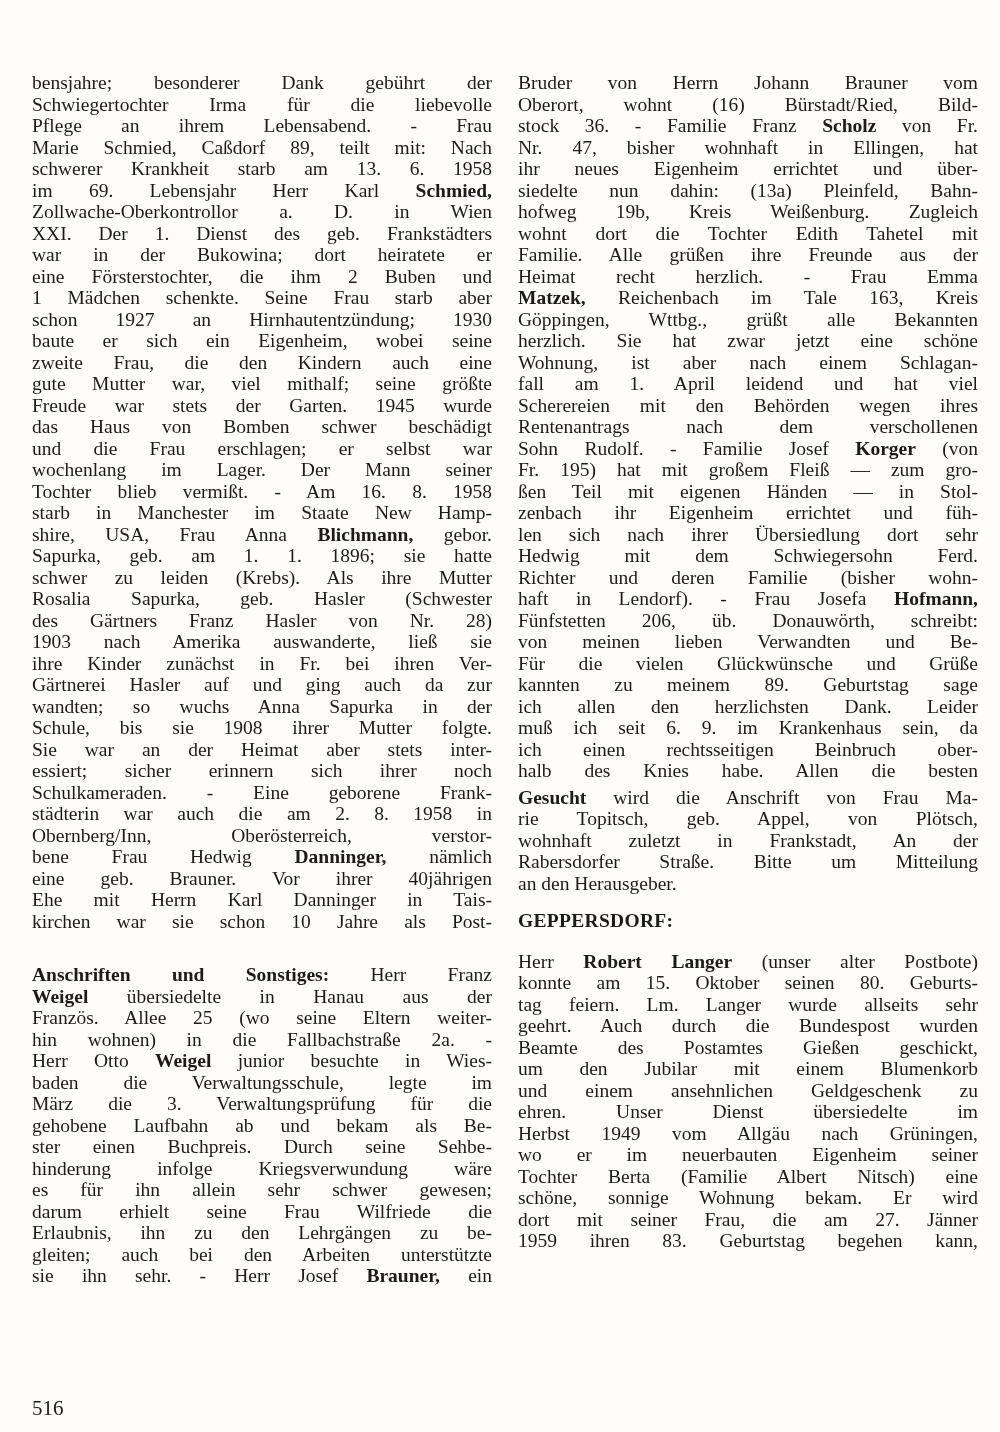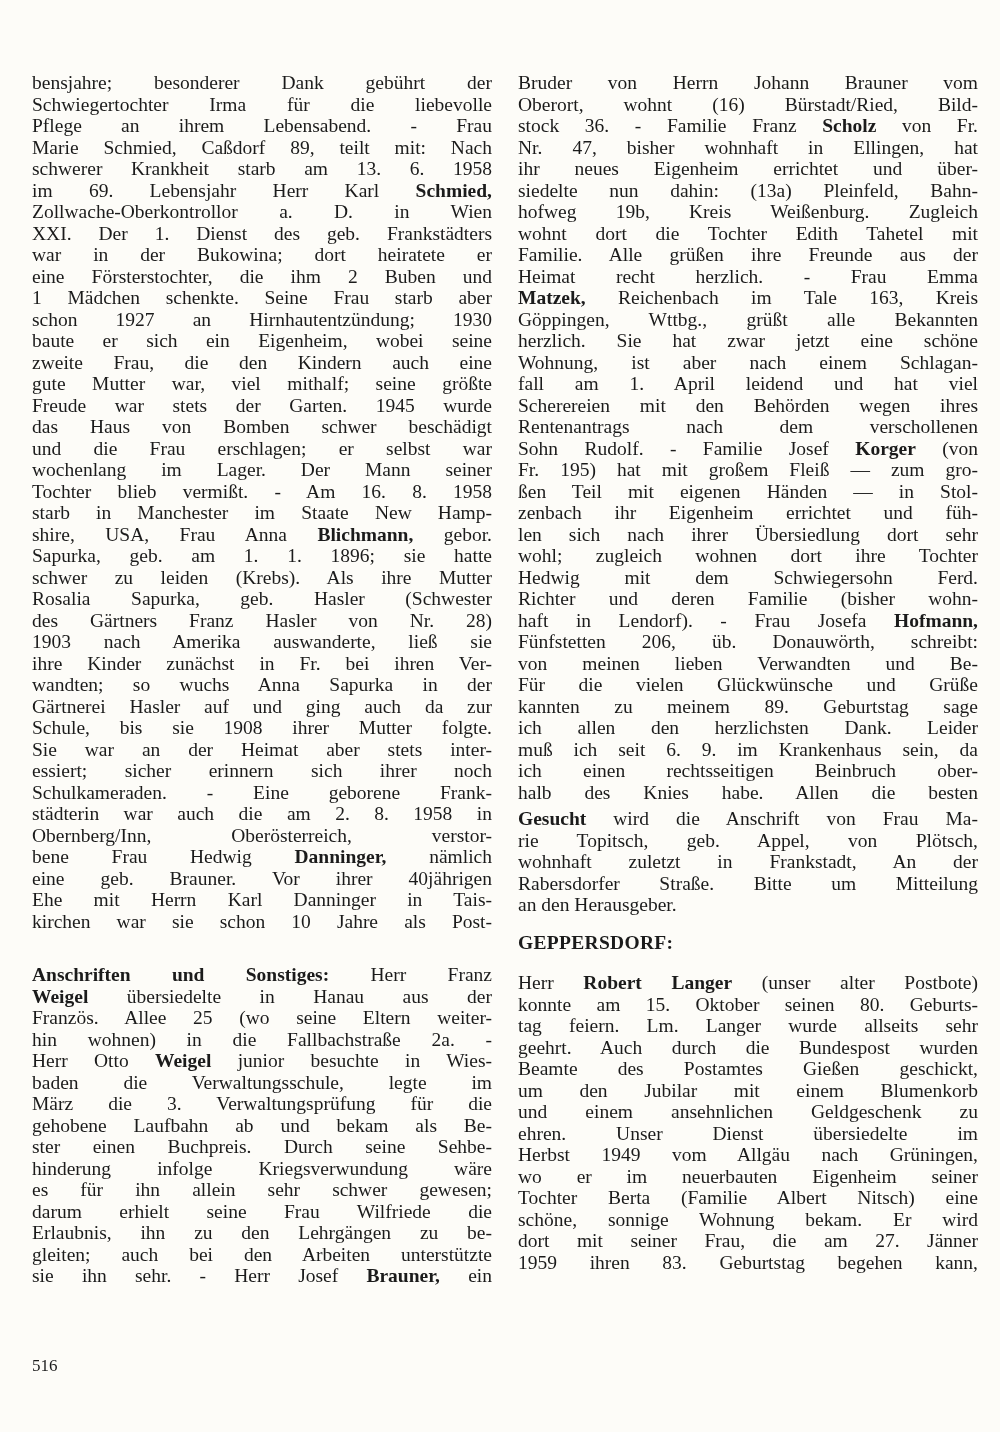--- a/index.html
+++ b/index.html
@@ -37,22 +37,22 @@
     text-align: justify;
     text-align-last: justify;
   }
   .line.flush { text-align-last: left; }
 
   .b { font-weight: bold; }
 
   .page-number {
     position: absolute;
     left: 32px;
-    top: 1356px;
-    font-size: 17px;
+    top: 1396px;
+    font-size: 21px;
   }
 </style>
 </head>
 <body>
 
 <div class="page">
   <div class="columns">
     <div class="column">
         <div class="block">
           <div class="line"><span class="">bensjahre; besonderer Dank gebührt der</span></div>
@@ -76,22 +76,22 @@
           <div class="line"><span class="">wochenlang im Lager. Der Mann seiner</span></div>
           <div class="line"><span class="">Tochter blieb vermißt. - Am 16. 8. 1958</span></div>
           <div class="line"><span class="">starb in Manchester im Staate New Hamp-</span></div>
           <div class="line"><span class="">shire, USA, Frau Anna </span><span class="b">Blichmann,</span><span class=""> gebor.</span></div>
           <div class="line"><span class="">Sapurka, geb. am 1. 1. 1896; sie hatte</span></div>
           <div class="line"><span class="">schwer zu leiden (Krebs). Als ihre Mutter</span></div>
           <div class="line"><span class="">Rosalia Sapurka, geb. Hasler (Schwester</span></div>
           <div class="line"><span class="">des Gärtners Franz Hasler von Nr. 28)</span></div>
           <div class="line"><span class="">1903 nach Amerika auswanderte, ließ sie</span></div>
           <div class="line"><span class="">ihre Kinder zunächst in Fr. bei ihren Ver-</span></div>
+          <div class="line"><span class="">Gärtnerei Hasler auf und ging auch da zur</span></div>
           <div class="line"><span class="">wandten; so wuchs Anna Sapurka in der</span></div>
-          <div class="line"><span class="">Gärtnerei Hasler auf und ging auch da zur</span></div>
           <div class="line"><span class="">Schule, bis sie 1908 ihrer Mutter folgte.</span></div>
           <div class="line"><span class="">Sie war an der Heimat aber stets inter-</span></div>
           <div class="line"><span class="">essiert; sicher erinnern sich ihrer noch</span></div>
           <div class="line"><span class="">Schulkameraden. - Eine geborene Frank-</span></div>
           <div class="line"><span class="">städterin war auch die am 2. 8. 1958 in</span></div>
           <div class="line"><span class="">Obernberg/Inn, Oberösterreich, verstor-</span></div>
           <div class="line"><span class="">bene Frau Hedwig </span><span class="b">Danninger,</span><span class=""> nämlich</span></div>
           <div class="line"><span class="">eine geb. Brauner. Vor ihrer 40jährigen</span></div>
           <div class="line"><span class="">Ehe mit Herrn Karl Danninger in Tais-</span></div>
           <div class="line"><span class="">kirchen war sie schon 10 Jahre als Post-</span></div>
@@ -131,21 +131,20 @@
           <div class="line"><span class="">herzlich. Sie hat zwar jetzt eine schöne</span></div>
           <div class="line"><span class="">Wohnung, ist aber nach einem Schlagan-</span></div>
           <div class="line"><span class="">fall am 1. April leidend und hat viel</span></div>
           <div class="line"><span class="">Scherereien mit den Behörden wegen ihres</span></div>
           <div class="line"><span class="">Rentenantrags nach dem verschollenen</span></div>
           <div class="line"><span class="">Sohn Rudolf. - Familie Josef </span><span class="b">Korger</span><span class=""> (von</span></div>
           <div class="line"><span class="">Fr. 195) hat mit großem Fleiß — zum gro-</span></div>
           <div class="line"><span class="">ßen Teil mit eigenen Händen — in Stol-</span></div>
           <div class="line"><span class="">zenbach ihr Eigenheim errichtet und füh-</span></div>
           <div class="line"><span class="">len sich nach ihrer Übersiedlung dort sehr</span></div>
-          <div class="line"><span class="">wohl; zugleich wohnen dort ihre Tochter</span></div>
           <div class="line"><span class="">Hedwig mit dem Schwiegersohn Ferd.</span></div>
           <div class="line"><span class="">Richter und deren Familie (bisher wohn-</span></div>
           <div class="line"><span class="">haft in Lendorf). - Frau Josefa </span><span class="b">Hofmann,</span></div>
           <div class="line"><span class="">Fünfstetten 206, üb. Donauwörth, schreibt:</span></div>
           <div class="line"><span class="">von meinen lieben Verwandten und Be-</span></div>
           <div class="line"><span class="">Für die vielen Glückwünsche und Grüße</span></div>
           <div class="line"><span class="">kannten zu meinem 89. Geburtstag sage</span></div>
           <div class="line"><span class="">ich allen den herzlichsten Dank. Leider</span></div>
           <div class="line"><span class="">muß ich seit 6. 9. im Krankenhaus sein, da</span></div>
           <div class="line"><span class="">ich einen rechtsseitigen Beinbruch ober-</span></div>

